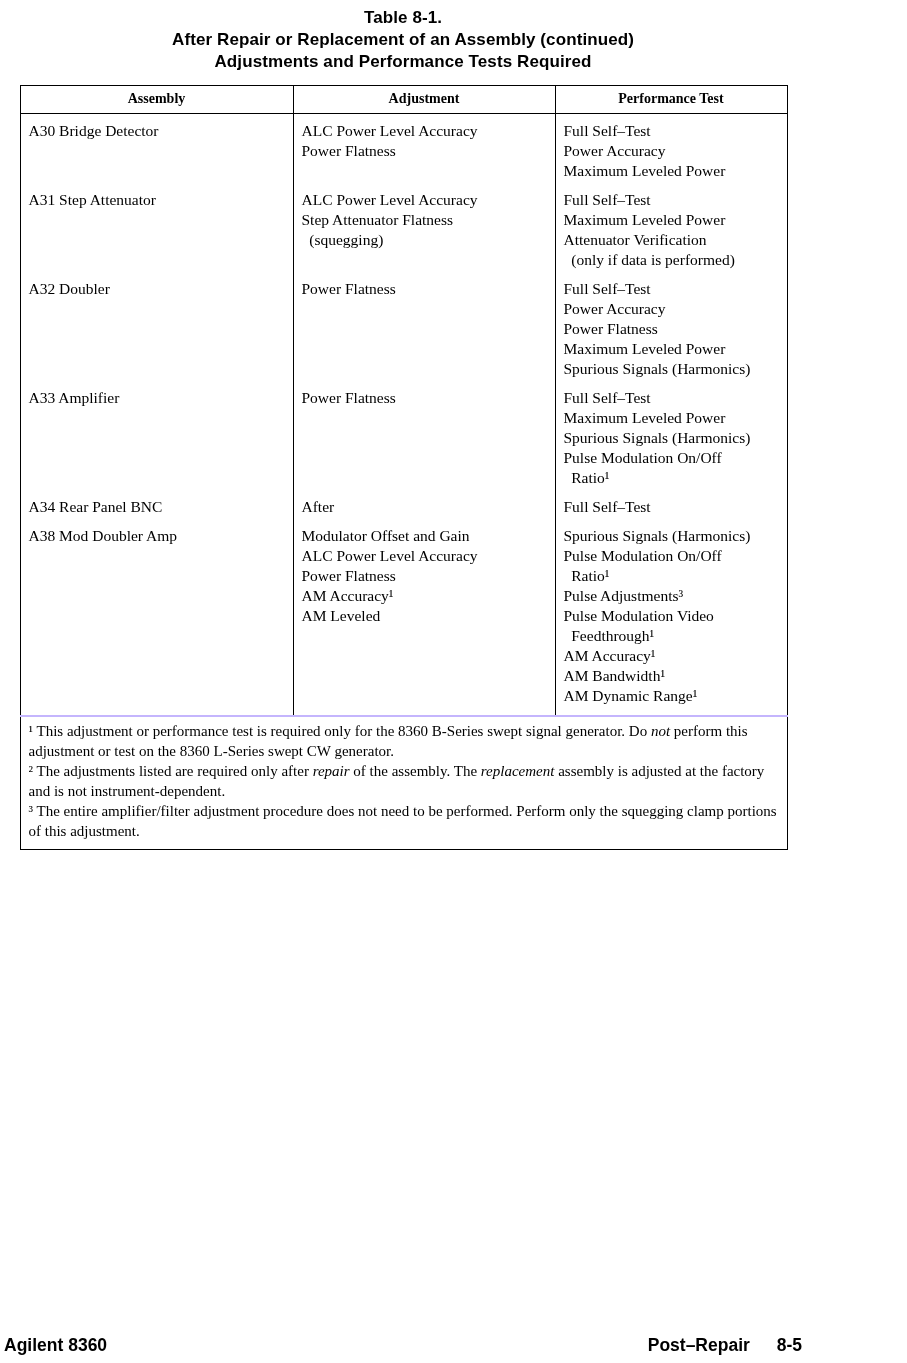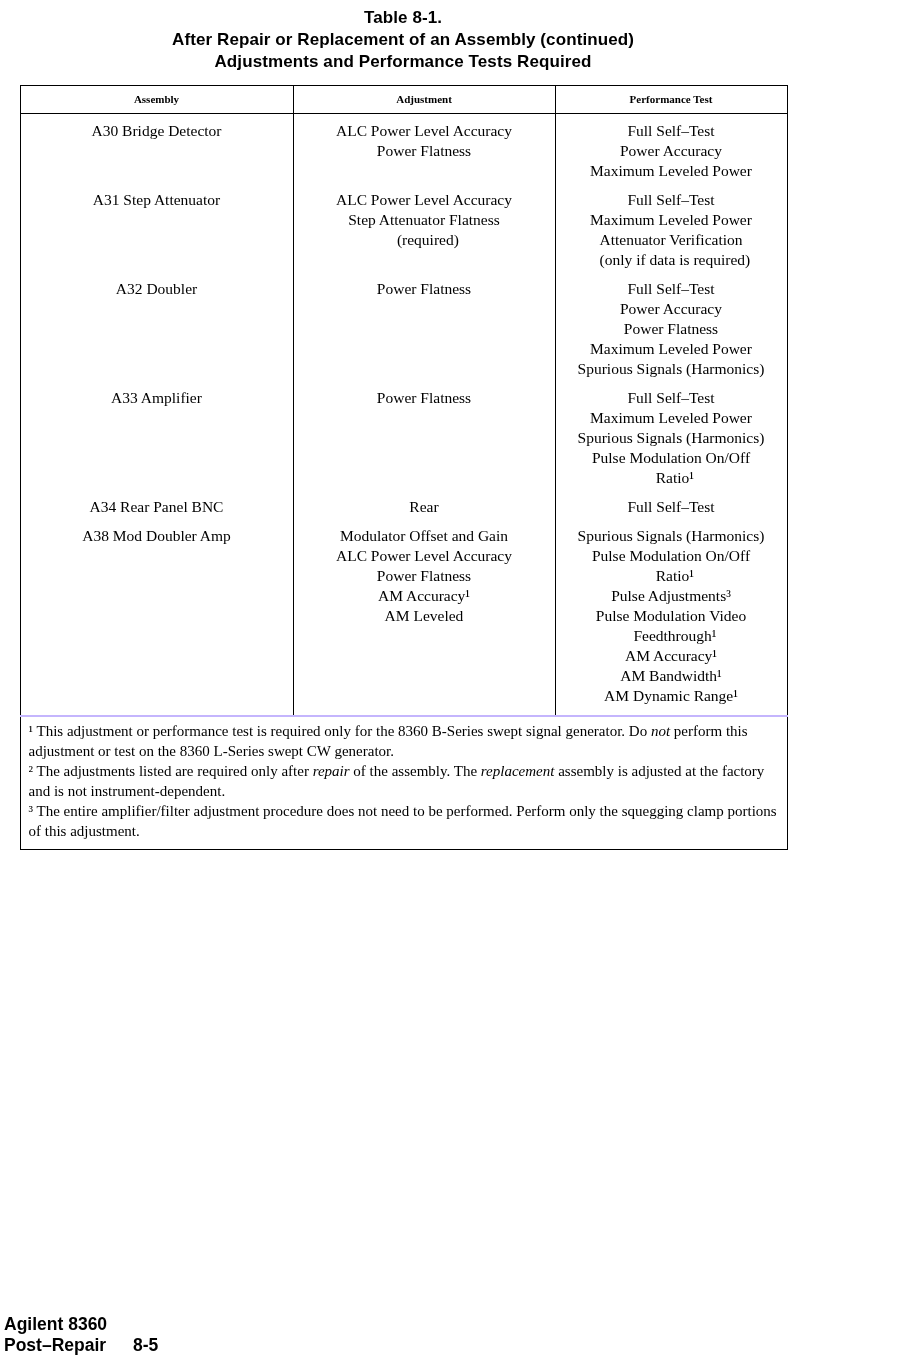--- a/index.html
+++ b/index.html
@@ -32,34 +32,33 @@
     border: 1.5px solid #000;
     table-layout: fixed;
   }
   col.c1 { width: 273px; }
   col.c2 { width: 262px; }
   col.c3 { width: 232px; }
   thead th {
     border-left: 1px solid #000;
     border-right: 1px solid #000;
     border-bottom: 1px solid #000;
-    font-size: 11px;
+    font-size: 14px;
     line-height: 20px;
     font-weight: bold;
     text-align: center;
     padding: 3px 6px 4px 6px;
   }
   tbody td {
     border-left: 1px solid #000;
     border-right: 1px solid #000;
     vertical-align: top;
     font-size: 15.5px;
     line-height: 20px;
     padding: 0 8px 9px 8px;
-    text-align: center;
   }
   tbody tr:first-child td { padding-top: 7px; }
   .cell-line { white-space: pre-wrap; }
   tfoot td {
     border-top: 2px solid #c4b5fd;
     font-size: 15px;
     line-height: 20px;
     padding: 4px 8px 8px 8px;
   }
   .footnote { white-space: normal; }
@@ -67,21 +66,20 @@
   .footer {
     position: absolute;
     left: 4px;
     right: 4px;
     bottom: 7px;
     display: flex;
     justify-content: space-between;
     font-family: "Liberation Sans", sans-serif;
     font-weight: bold;
     font-size: 17.5px;
-    flex-direction: column;
   }
   .footer-right span + span { margin-left: 22px; }
 </style>
 </head>
 <body>
 
 <div class="page">
 
   <div class="title-block">
     <div>Table 8-1.</div>
@@ -118,27 +116,27 @@
               <div class="cell-line">Maximum Leveled Power</div>
             </td>
           </tr>
           <tr>
             <td>
               <div class="cell-line">A31 Step Attenuator</div>
             </td>
             <td>
               <div class="cell-line">ALC Power Level Accuracy</div>
               <div class="cell-line">Step Attenuator Flatness</div>
-              <div class="cell-line">  (required)</div>
+              <div class="cell-line">  (squegging)</div>
             </td>
             <td>
               <div class="cell-line">Full Self–Test</div>
               <div class="cell-line">Maximum Leveled Power</div>
               <div class="cell-line">Attenuator Verification</div>
-              <div class="cell-line">  (only if data is required)</div>
+              <div class="cell-line">  (only if data is performed)</div>
             </td>
           </tr>
           <tr>
             <td>
               <div class="cell-line">A32 Doubler</div>
             </td>
             <td>
               <div class="cell-line">Power Flatness</div>
             </td>
             <td>
@@ -162,21 +160,21 @@
               <div class="cell-line">Spurious Signals (Harmonics)</div>
               <div class="cell-line">Pulse Modulation On/Off</div>
               <div class="cell-line">  Ratio¹</div>
             </td>
           </tr>
           <tr>
             <td>
               <div class="cell-line">A34 Rear Panel BNC</div>
             </td>
             <td>
-              <div class="cell-line">Rear</div>
+              <div class="cell-line">After</div>
             </td>
             <td>
               <div class="cell-line">Full Self–Test</div>
             </td>
           </tr>
           <tr>
             <td>
               <div class="cell-line">A38 Mod Doubler Amp</div>
             </td>
             <td>

